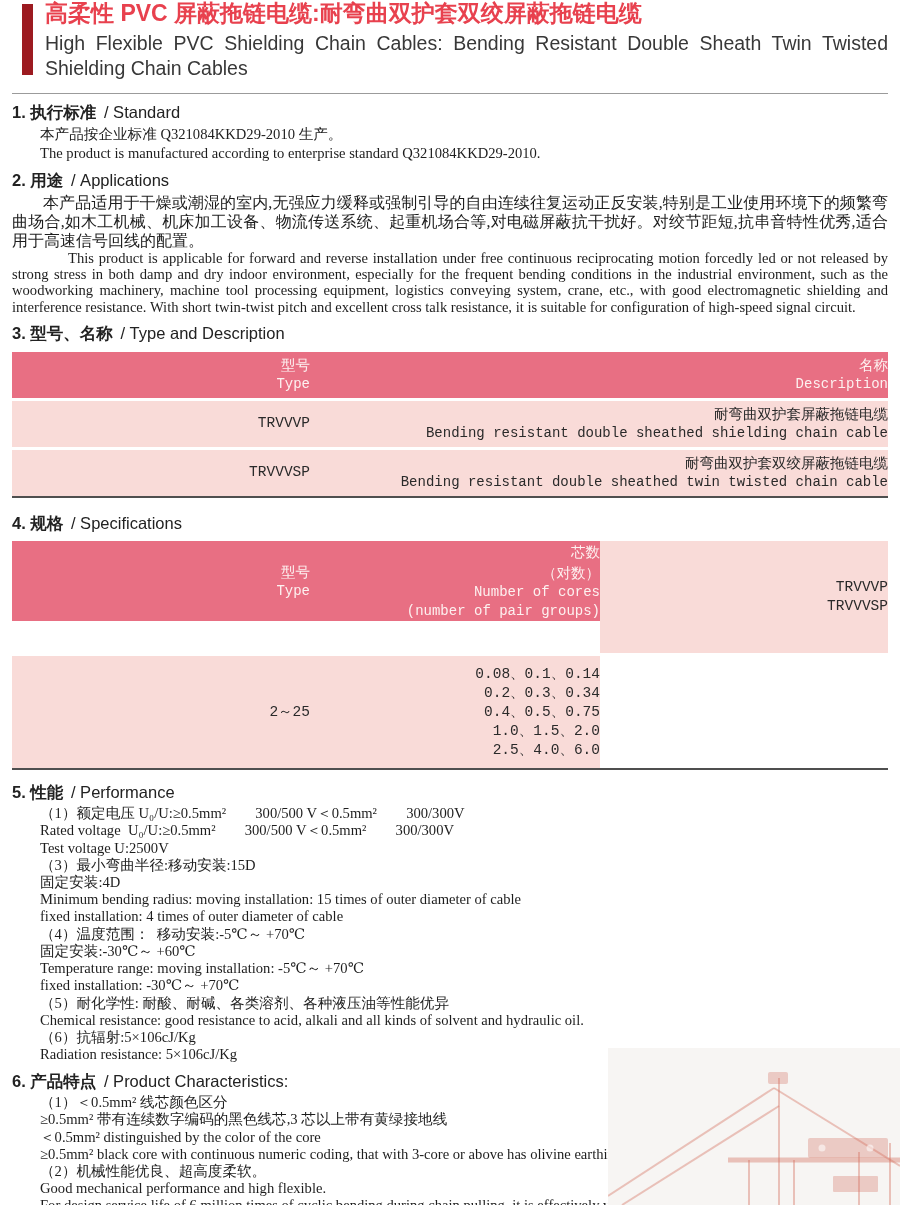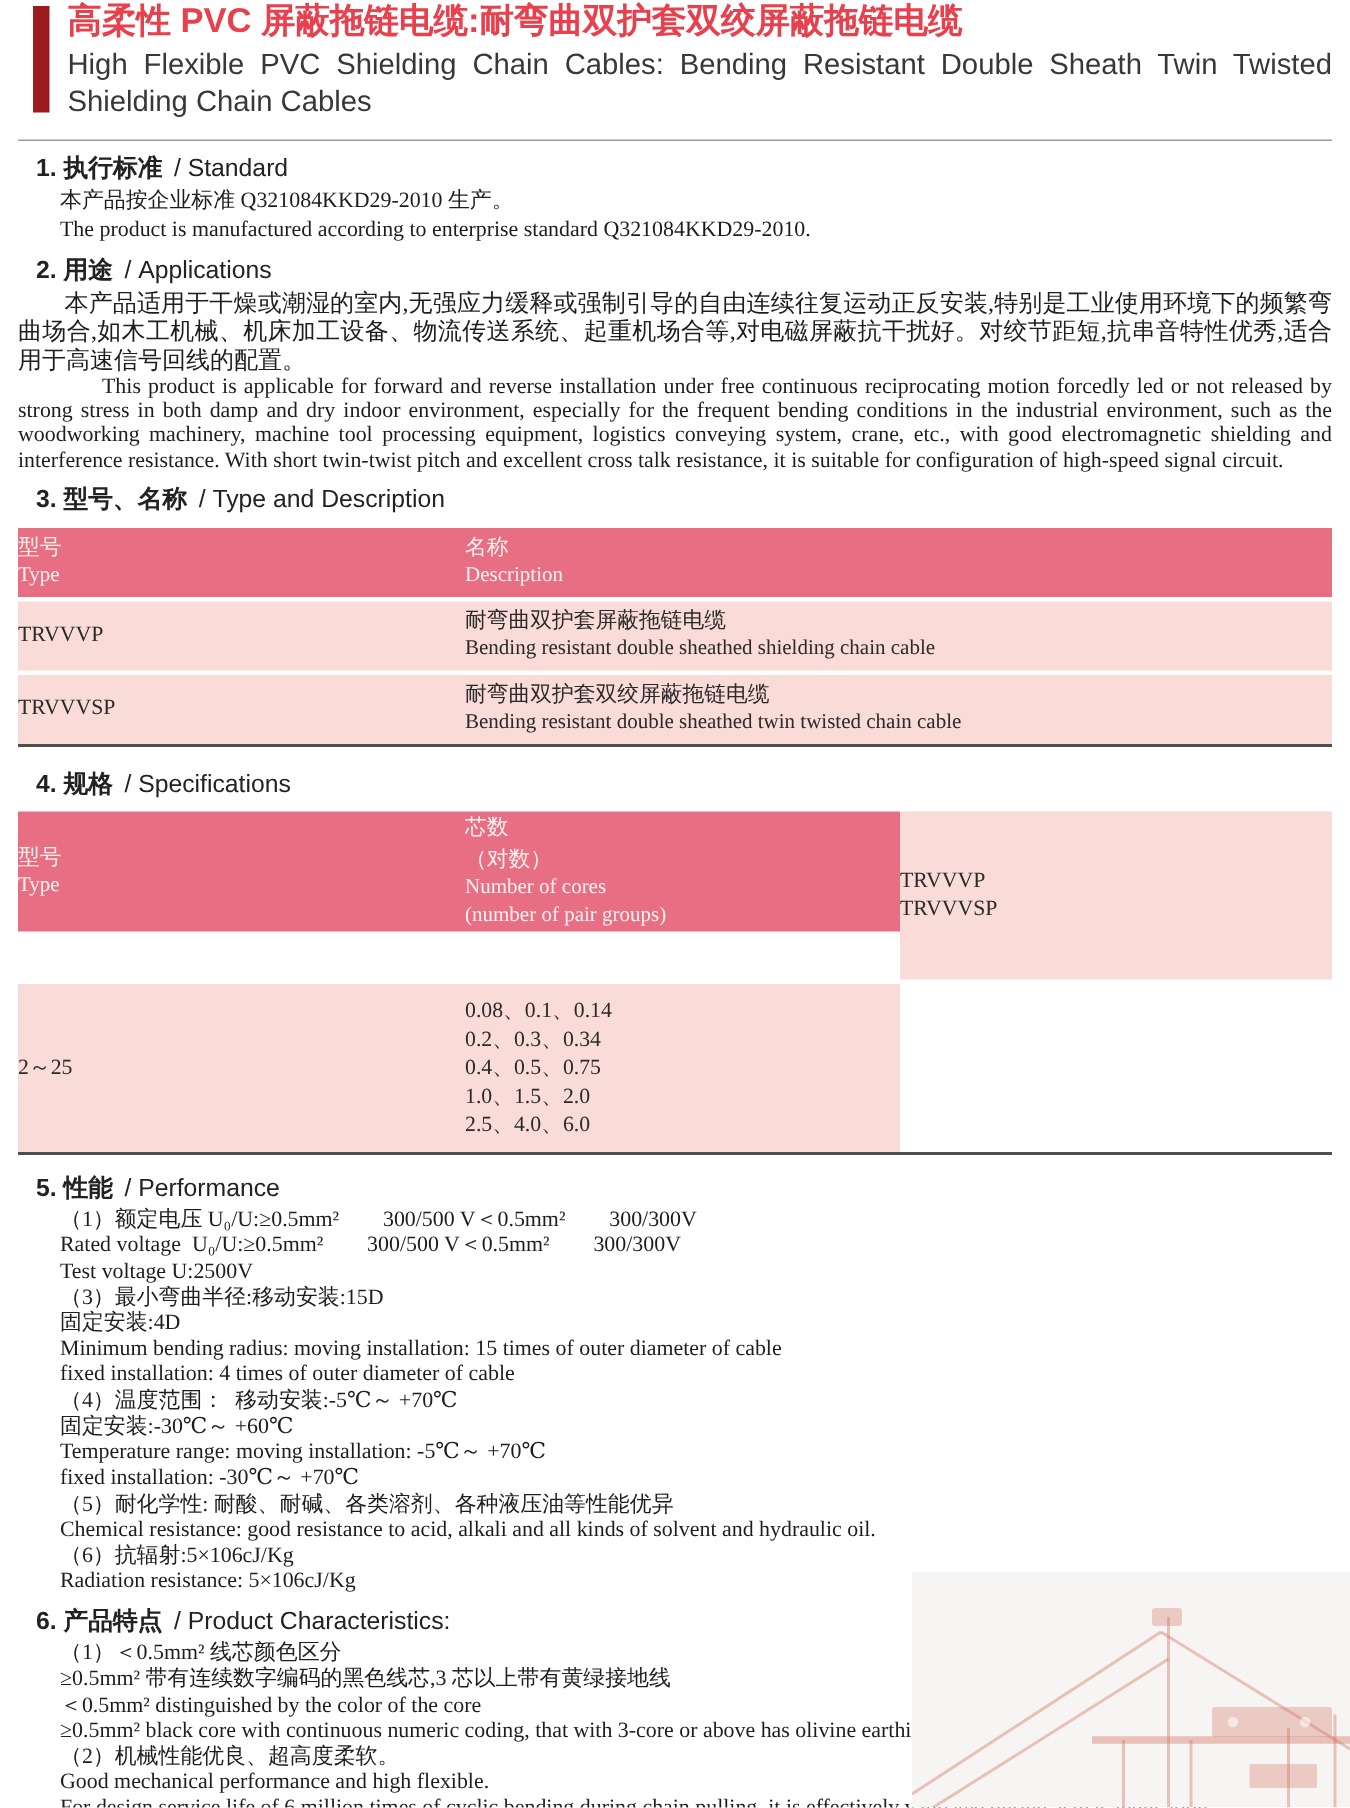--- a/index.html
+++ b/index.html
@@ -20,43 +20,43 @@
   }
   .title-en {
     margin: 3px 0 0; font-family: "Liberation Sans", "DejaVu Sans", sans-serif;
     font-weight: normal; font-size: 19.5px; line-height: 1.3; color: #383838;
     text-align: justify;
   }
   .header-rule { border: none; border-top: 1px solid #9b9b9b; margin: 12px 0 0; }
 
   
   .sec-h {
-    margin: 9px 12px 2px; font-family: "Liberation Sans", "DejaVu Sans", sans-serif;
+    margin: 9px 0 2px; font-family: "Liberation Sans", "DejaVu Sans", sans-serif;
     font-size: 16.5px; line-height: 1.2; color: #222; font-weight: bold;
   }
   .sec-h .sec-en { font-weight: normal; margin-left: 3px; }
 
   
   .body-ind { margin: 0 0 0 28px; font-size: 14.6px; line-height: 18.6px; }
   .para-zh { margin: 0; font-size: 16px; line-height: 19px; text-indent: 31px; text-align: justify; }
   .para-en { margin: 0; font-size: 14.6px; line-height: 16.2px; text-indent: 56px; text-align: justify; }
   .pline { margin: 0 0 0 28px; font-size: 14.6px; line-height: 17.2px; white-space: pre-wrap; }
 
   
   .tbl { display: grid; row-gap: 3px; margin-top: 8px; border-bottom: 2px solid #4f4f4f; background: #fff; }
   .tbl1 { grid-template-columns: 298px 1fr; }
   .tbl2 { grid-template-columns: 298px 290px 1fr; }
-  .cell { display: flex; flex-direction: column; justify-content: center; text-align: left; }
+  .cell { display: flex; flex-direction: column; justify-content: center; text-align: right; }
   .th { background: #e86f83; color: #fdf1f0; }
   .td { background: #f9dbd8; color: #2a2a2a; }
   .tbl1 .th, .tbl1 .td { height: 46px; }
   .tbl2 .th { height: 80px; }
   .tbl2 .td { height: 112px; }
   .c-zh { font-family: "Liberation Sans", "DejaVu Sans", sans-serif; font-size: 14.5px; line-height: 1.4; }
-  .c-en { font-family: Liberation Serif, serif; font-size: 14px; line-height: 1.35; }
+  .c-en { font-family: Liberation Mono, monospace; font-size: 14px; line-height: 1.35; }
   .c-line { font-size: 14.5px; line-height: 19px; }
 
   
   .crane-wrap { position: absolute; right: 0; bottom: 0; width: 292px; height: 157px; }
 </style>
 </head>
 <body>
 
 <div class="page">
 

